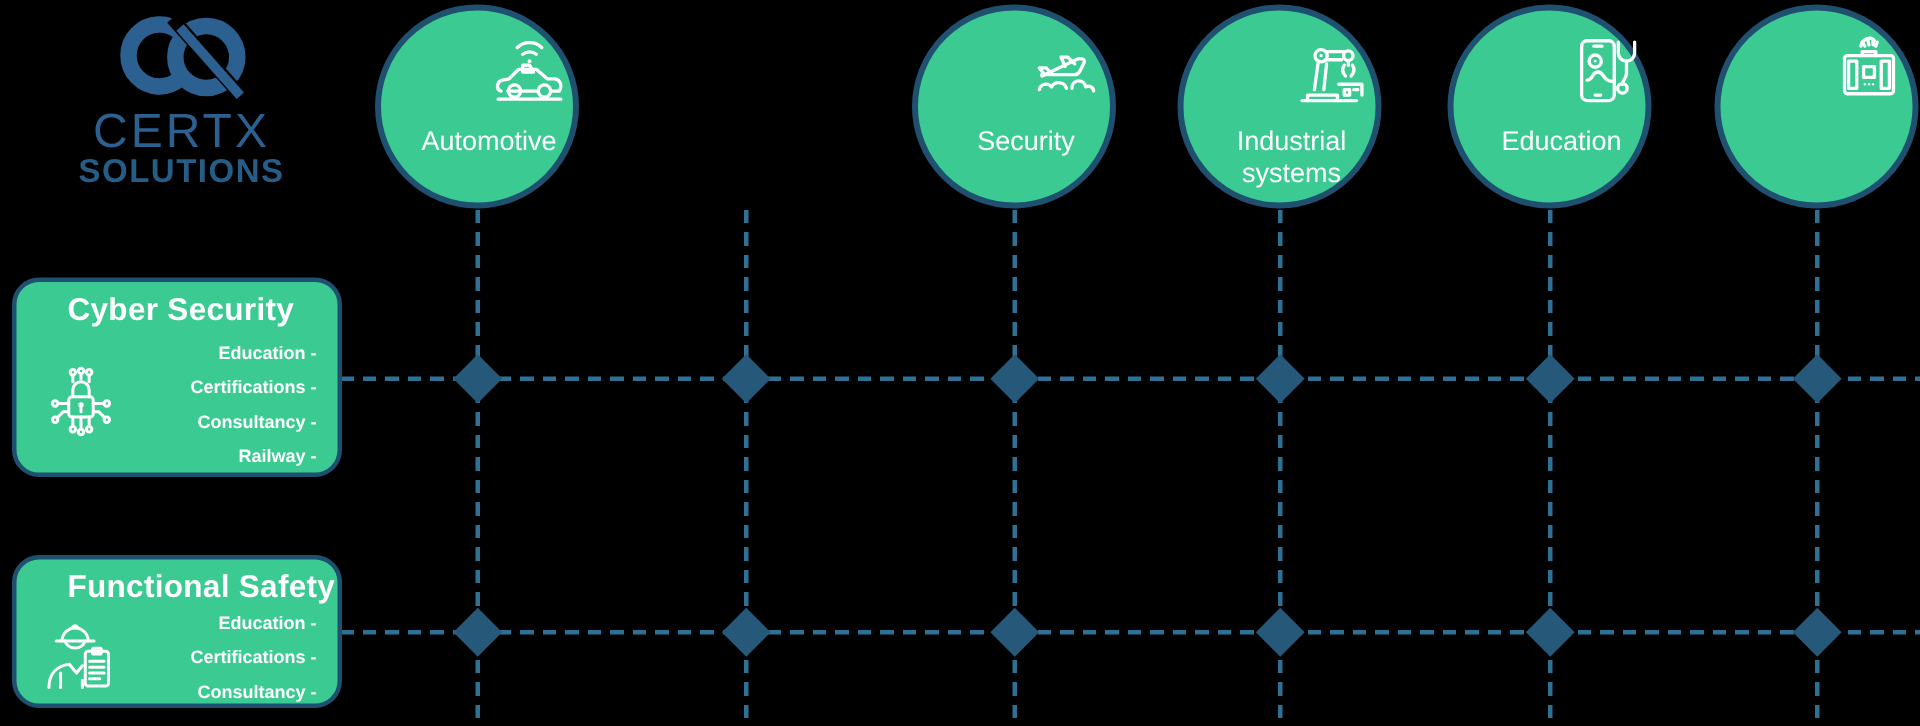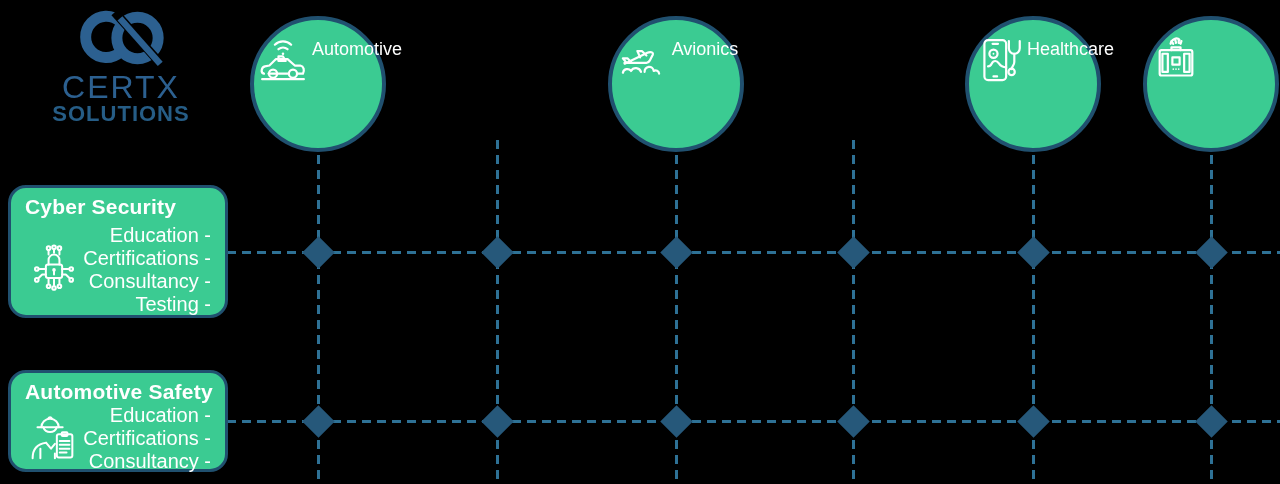--- a/index.html
+++ b/index.html
@@ -23,31 +23,31 @@
   .sub{color:var(--logo_blue_dark);font-weight:bold;font-size:22px;letter-spacing:1px;line-height:24px;}
 
   
   .hline{position:absolute;left:227px;width:1053px;height:3px;
     background:repeating-linear-gradient(90deg,var(--line_blue) 0,var(--line_blue) 9px,transparent 9px,transparent 15px);}
   .vline{position:absolute;top:140px;height:344px;width:3px;
     background:repeating-linear-gradient(180deg,var(--line_blue) 0,var(--line_blue) 9px,transparent 9px,transparent 15px);}
   .diamond{position:absolute;width:23px;height:23px;background:var(--diamond_blue);transform:rotate(45deg);}
 
   
-  .sector{position:absolute;top:16px;width:136px;height:136px;border-radius:50%;
+  .sector{position:absolute;top:3px;width:136px;height:136px;border-radius:50%;
     background:var(--green);border:4px solid var(--border_blue);box-sizing:border-box;
-    display:flex;flex-direction:row;align-items:flex-start;padding-top:12px;}
+    display:flex;flex-direction:column;align-items:flex-end;padding-top:12px;}
   .sector svg{flex:none;}
   .slabel{color:var(--text_white);font-size:18px;line-height:21px;text-align:center;width:112px;margin-top:7px;}
 
   
   .service{position:absolute;left:8px;width:220px;background:var(--green);
-    border:3px solid var(--border_blue);border-radius:18px;box-sizing:border-box;color:var(--text_white);}
+    border:3px solid var(--border_blue);border-radius:18px;box-sizing:border-box;color:var(--text_white);padding-left:20px;}
   .stitle{font-weight:bold;font-size:21px;margin:7px 0 0 14px;letter-spacing:0.2px;}
-  .sitems{position:absolute;right:14px;text-align:right;font-size:20px;line-height:23px;}
+  .sitems{position:absolute;right:14px;text-align:right;font-size:12px;line-height:23px;font-weight:bold;}
   .service svg{position:absolute;}
   svg *{vector-effect:non-scaling-stroke;}
 </style>
 </head>
 <body>
 
 <div class="canvas">
 
   <div class="logo">
     <svg width="104" height="64" viewBox="0 0 100 62">
@@ -106,38 +106,57 @@
   <div class="sector" style="left:608px">
     <svg width="58" height="58" viewBox="0 0 64 64">
       <g fill="none" stroke="#fff" stroke-width="2.2" stroke-linecap="round" stroke-linejoin="round">
         <path d="M14 36 L39 24c3-1.5 7-1 6 2l-3 6c-.7 1.4-2 3-4 3H17c-2 0-4-1-3 1z" transform="translate(0,-1)"></path>
         <path d="M31 28l-3-7h5l5 5"></path>
         <path d="M16 34l-4-5h5l4 4"></path>
         <path d="M12 45a5 5 0 0 1 9-2 6 6 0 0 1 11 1"></path>
         <path d="M36 44a5 5 0 0 1 10-1 4 4 0 0 1 6 3"></path>
       </g>
     </svg>
-    <div class="slabel">Avionics</div>
-  </div>
-
+    <div class="slabel">Security</div>
+  </div>
+
+  <div class="sector" style="left:785px">
+    <svg width="58" height="58" viewBox="0 0 64 64">
+      <g fill="none" stroke="#fff" stroke-width="2.2" stroke-linecap="round" stroke-linejoin="round">
+        <path d="M10 53h40"></path>
+        <path d="M14 53v-4h22v4"></path>
+        <path d="M19 45l3-21M26 45l2-19"></path>
+        <circle cx="24" cy="20" r="4.5"></circle>
+          <circle cx="24" cy="20" r="1.2" fill="#fff" stroke="none"></circle>
+        <path d="M28 17h13M28 23h11"></path>
+        <circle cx="44" cy="20" r="3.5"></circle>
+        <path d="M44 24v3"></path>
+        <path d="M41 27c-2 3-1 6 1 8"></path>
+          <path d="M47 27c2 3 1 6-1 8"></path>
+        <path d="M37 41h17v8"></path>
+        <path d="M41 45h4v4h-4zM48 45h3"></path>
+      </g>
+    </svg>
+    <div class="slabel">Industrial systems</div>
+  </div>
 
   <div class="sector" style="left:965px">
     <svg width="58" height="58" viewBox="0 0 64 64">
       <g fill="none" stroke="#fff" stroke-width="2.2" stroke-linecap="round" stroke-linejoin="round">
         <rect x="17" y="9" width="24" height="44" rx="4"></rect>
         <path d="M26 13h6M27 49h4"></path>
         <circle cx="27" cy="24" r="4.5"></circle>
           <circle cx="27" cy="24" r="1" fill="#fff" stroke="none"></circle>
         <path d="M21 38c5 0 3-6 8-6s3 7 12 7"></path>
         <path d="M44 10v8a6 6 0 0 0 12 0v-8"></path>
         <path d="M50 24v9c0 4-3 5-3 8"></path>
         <circle cx="47" cy="44" r="3.5"></circle>
       </g>
     </svg>
-    <div class="slabel">Healthcare</div>
+    <div class="slabel">Education</div>
   </div>
 
   <div class="sector" style="left:1143px">
     <svg width="58" height="58" viewBox="0 0 64 64">
       <g fill="none" stroke="#fff" stroke-width="2.2" stroke-linecap="round" stroke-linejoin="round">
         <path d="M26 13c1-5 7-8 10-4"></path>
         <path d="M27 10l2 3M31 8l1 4M35 8v4M38 10l-1 3"></path>
         <rect x="14" y="20" width="36" height="28" rx="2"></rect>
         <path d="M27 20v-3h10v3"></path>
         <rect x="17" y="24" width="6" height="20"></rect>
@@ -177,26 +196,26 @@
         <path d="M32 42v8"></path>
           <circle cx="32" cy="53" r="2"></circle>
         <path d="M38 42v6"></path>
           <circle cx="38" cy="51" r="2"></circle>
       </g>
     </svg>
     <div class="sitems" style="top:36px">
       <div>Education -</div>
       <div>Certifications -</div>
       <div>Consultancy -</div>
-      <div>Testing -</div>
+      <div>Railway -</div>
     </div>
   </div>
 
   <div class="service" style="top:370px;height:102px">
-    <div class="stitle">Automotive Safety</div>
+    <div class="stitle">Functional Safety</div>
     <svg style="left:10px;top:34px" width="62" height="62" viewBox="0 0 64 64">
       <g fill="none" stroke="#fff" stroke-width="2" stroke-linecap="round" stroke-linejoin="round">
         <path d="M21 21a9 9 0 0 1 18 0"></path>
         <path d="M17 21h26"></path>
         <path d="M28 12c1-2 3-2 4 0"></path>
         <path d="M23 21a7.5 7.5 0 0 0 14 0"></path>
         <path d="M12 53c0-10 6-15 14-16"></path>
         <path d="M26 37l5 6 4-5"></path>
         <path d="M20 43v10M35 48v5"></path>
         <rect x="37" y="28" width="16" height="24" rx="2"></rect>

